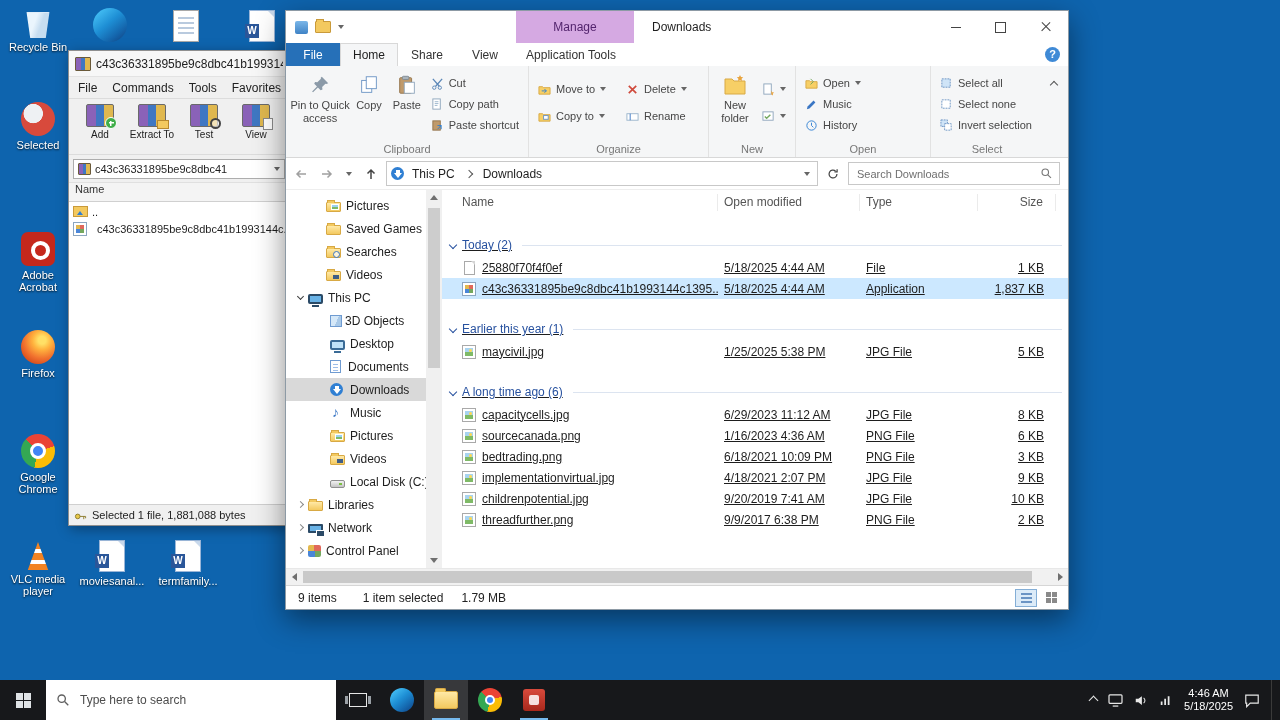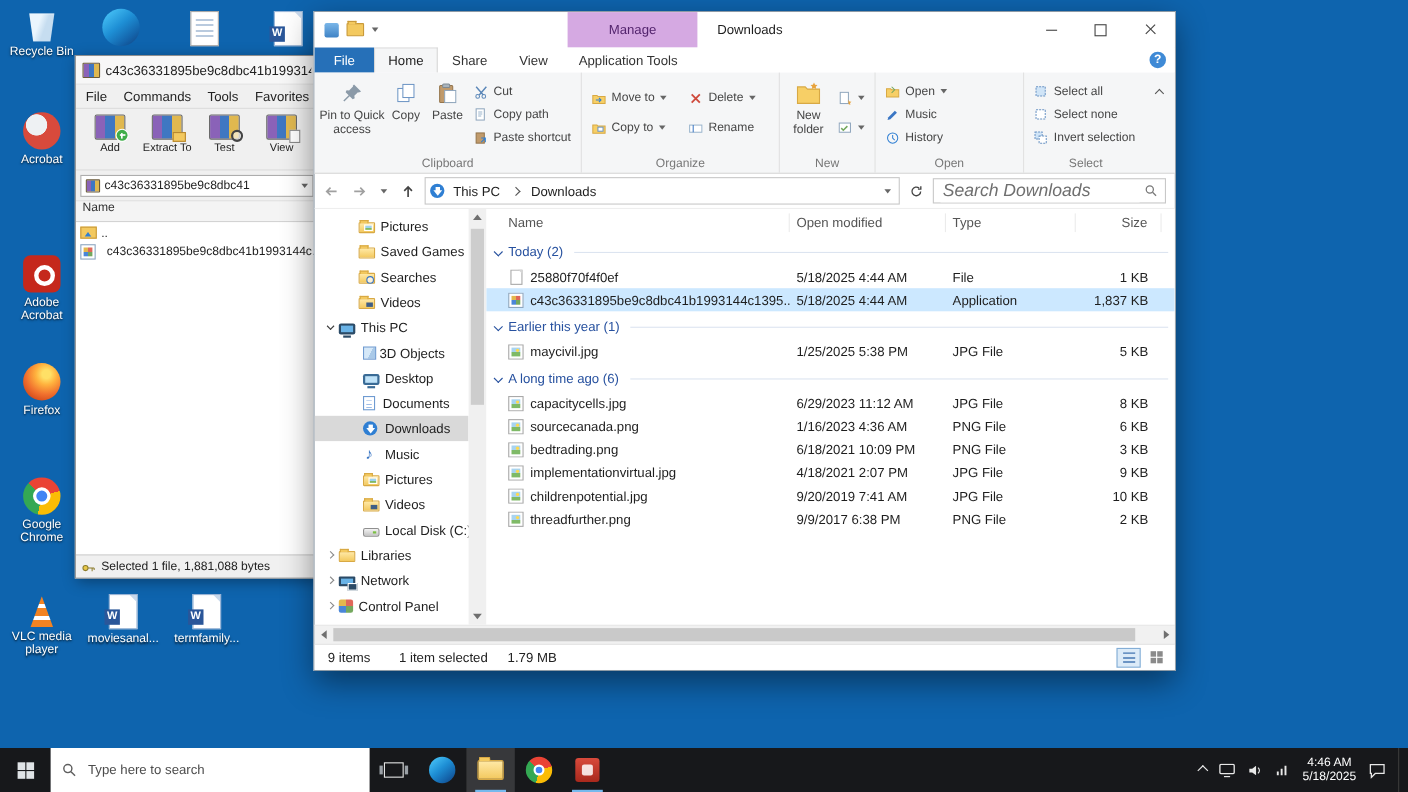--- a/index.html
+++ b/index.html
@@ -100,21 +100,21 @@
   .ribbon-collapse .chev{border-color:#555;}
 
   .addr-row{height:32px;display:flex;align-items:center;padding:0 8px 0 4px;gap:4px;flex:none;border-bottom:1px solid #eee;box-sizing:border-box;}
   .nav-arrow{width:22px;height:22px;display:flex;align-items:center;justify-content:center;}
   .addr-box{flex:1;height:23px;border:1px solid #c8c8c8;display:flex;align-items:center;padding:0 4px;gap:4px;background:#fff;}
   .crumb{font-size:12px;color:#1e1e1e;padding:0 2px;white-space:nowrap;}
   .crumb-sep{width:5px;height:5px;border-right:1px solid #555;border-top:1px solid #555;transform:rotate(45deg);margin:0 5px;flex:none;}
   .addr-caret{margin-left:auto;margin-right:3px;}
   .refresh-btn{width:22px;height:22px;display:flex;align-items:center;justify-content:center;}
   .search-box{width:212px;height:23px;border:1px solid #c8c8c8;display:flex;align-items:center;background:#fff;padding:0 6px;gap:4px;box-sizing:border-box;}
-  .search-box input{flex:1;border:none;outline:none;font-size:16px;font-family:"Liberation Sans",sans-serif;color:#be185d;min-width:0;font-style:italic;}
+  .search-box input{flex:1;border:none;outline:none;font-size:11px;font-family:"Liberation Sans",sans-serif;color:#be185d;min-width:0;}
   .search-box input::placeholder{color:#6f6f6f;opacity:1;}
 
   .x-main{flex:1;display:flex;overflow:hidden;justify-content:flex-end;}
   .navpane{width:140px;flex:none;padding-top:4px;overflow:hidden;}
   .nav-item{height:23px;display:flex;align-items:center;font-size:12px;color:#1e1e1e;white-space:nowrap;cursor:default;}
   .nav-item.lvl0{padding-left:10px;}
   .nav-item.lvl1{padding-left:28px;}
   .nav-item.lvl2{padding-left:32px;}
   .nav-item.selected{background:#d9d9d9;}
   .expander{width:12px;height:12px;flex:none;position:relative;}
@@ -157,21 +157,21 @@
   .tri-right{width:0;height:0;border-top:4px solid transparent;border-bottom:4px solid transparent;border-left:5px solid #6f6f6f;}
   .ns-thumb{position:absolute;left:2px;right:2px;top:18px;height:160px;background:#cdcdcd;}
 
   .filearea{flex:1;display:flex;flex-direction:column;overflow:hidden;background:#fff;}
   .col-head{height:25px;display:flex;align-items:center;color:#555;font-size:12px;flex:none;}
   .col-head .cell{border-right:1px solid #ebebeb;height:17px;line-height:17px;box-sizing:border-box;}
   .cell.c-name{width:276px;padding-left:20px;}
   .cell.c-date{width:142px;padding-left:6px;}
   .cell.c-type{width:118px;padding-left:6px;}
   .cell.c-size{width:78px;text-align:right;padding-right:12px;}
-  .group{margin-top:2px;}
+  .group{margin-top:18px;text-decoration:underline;}
   .ghead{height:24px;display:flex;align-items:center;padding-left:8px;}
   .ghead .chev{border-color:#27519f;margin-right:6px;}
   .glabel{font-size:12px;color:#27519f;white-space:nowrap;}
   .gline{flex:1;height:1px;background:#dce4f0;margin:0 6px 0 10px;}
   .frow{height:21px;display:flex;align-items:center;font-size:12px;cursor:default;}
   .frow.selected{background:#cce8ff;}
   .fcell{box-sizing:border-box;white-space:nowrap;overflow:hidden;}
   .fcell.name{width:276px;padding-left:20px;display:flex;align-items:center;}
   .fcell.date{width:142px;padding-left:6px;color:#1e1e1e;}
   .fcell.type{width:118px;padding-left:6px;}
@@ -238,21 +238,21 @@
     <div class="dicon edge"></div>
   </div>
   <div class="desk-icon" style="left:150px;top:8px">
     <div class="dicon plainfile"></div>
   </div>
   <div class="desk-icon" style="left:226px;top:8px">
     <div class="dicon word"></div>
   </div>
   <div class="desk-icon" style="left:2px;top:102px">
     <div class="dicon ccleaner"></div>
-    <div class="dlabel">Acrobat</div>
+    <div class="dlabel">Selected</div>
   </div>
   <div class="desk-icon" style="left:2px;top:232px">
     <div class="dicon acrobat"></div>
     <div class="dlabel">Adobe Acrobat</div>
   </div>
   <div class="desk-icon" style="left:2px;top:330px">
     <div class="dicon firefox"></div>
     <div class="dlabel">Firefox</div>
   </div>
   <div class="desk-icon" style="left:2px;top:434px">

